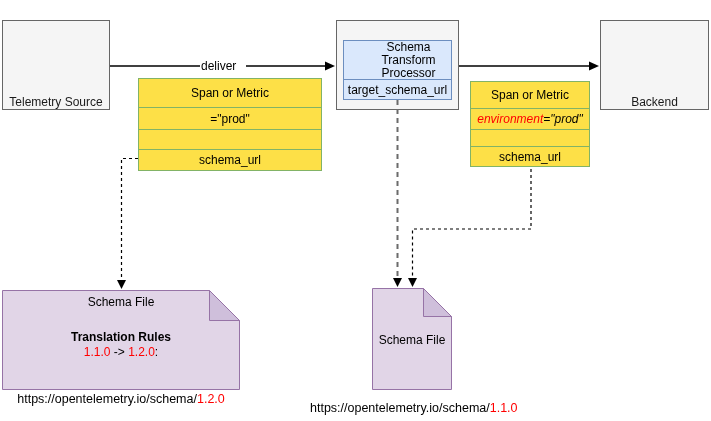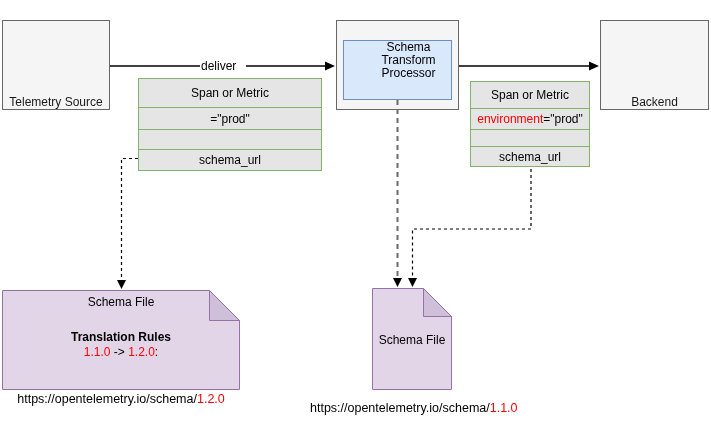--- a/index.html
+++ b/index.html
@@ -22,21 +22,21 @@
   .proc .proc-title{
     height:38px;box-sizing:border-box;display:flex;align-items:center;
     justify-content:center;line-height:13px;padding:0 2px;margin-left:22px;
   }
   .proc .proc-field{
     box-sizing:border-box;border-top:1px solid #6c8ebf;flex:1;
     display:flex;align-items:center;justify-content:center;
   }
   
   .gtable{
-    box-sizing:border-box;border:1px solid #82b366;background:#e5e5e5;
+    box-sizing:border-box;border:1px solid #82b366;background:#fde047;
     font-size:12px;
   }
   .gtable .row{
     box-sizing:border-box;display:flex;align-items:center;justify-content:center;
     border-bottom:1px solid #82b366;white-space:nowrap;
   }
   .gtable .row:last-child{border-bottom:none;}
   .red{color:#ff0000;}
   
   .note-text{position:absolute;left:0;right:0;text-align:center;font-size:12px;}
@@ -56,38 +56,39 @@
 <div id="canvas">
 
   <div class="abs node" style="left:2px;top:20px;width:108px;height:90px;">
     <span>Telemetry Source</span>
   </div>
 
   <div class="abs node" style="left:336px;top:20px;width:123px;height:90px;"></div>
 
   <div class="abs proc" style="left:343px;top:40px;width:109px;height:60px;">
     <div class="proc-title">Schema Transform Processor</div>
+    <div class="proc-field">target_schema_url</div>
   </div>
 
   <div class="abs node" style="left:600px;top:20px;width:109px;height:90px;">
     <span>Backend</span>
   </div>
 
   <div class="abs gtable" style="left:138px;top:78px;width:184px;">
     <div class="row" style="height:29px;">Span or Metric</div>
     <div class="row" style="height:22px;">
         <span>="prod"</span>
     </div>
     <div class="row" style="height:20px;"></div>
     <div class="row" style="height:20px;">schema_url</div>
   </div>
 
   <div class="abs gtable" style="left:470px;top:81px;width:120px;">
     <div class="row" style="height:27px;">Span or Metric</div>
-    <div class="row" style="height:21px;">
+    <div class="row" style="height:21px;font-style:italic;">
       <span class="red">environment</span>
         <span>="prod"</span>
     </div>
     <div class="row" style="height:17px;"></div>
     <div class="row" style="height:19px;">schema_url</div>
   </div>
 
   <div class="abs" style="left:2px;top:290px;width:238px;height:100px;">
     <svg width="238" height="100">
       <polygon points="0.5,0.5 207.5,0.5 237.5,30.5 237.5,99.5 0.5,99.5" fill="#e1d5e7" stroke="#9673a6" stroke-width="1"></polygon>

